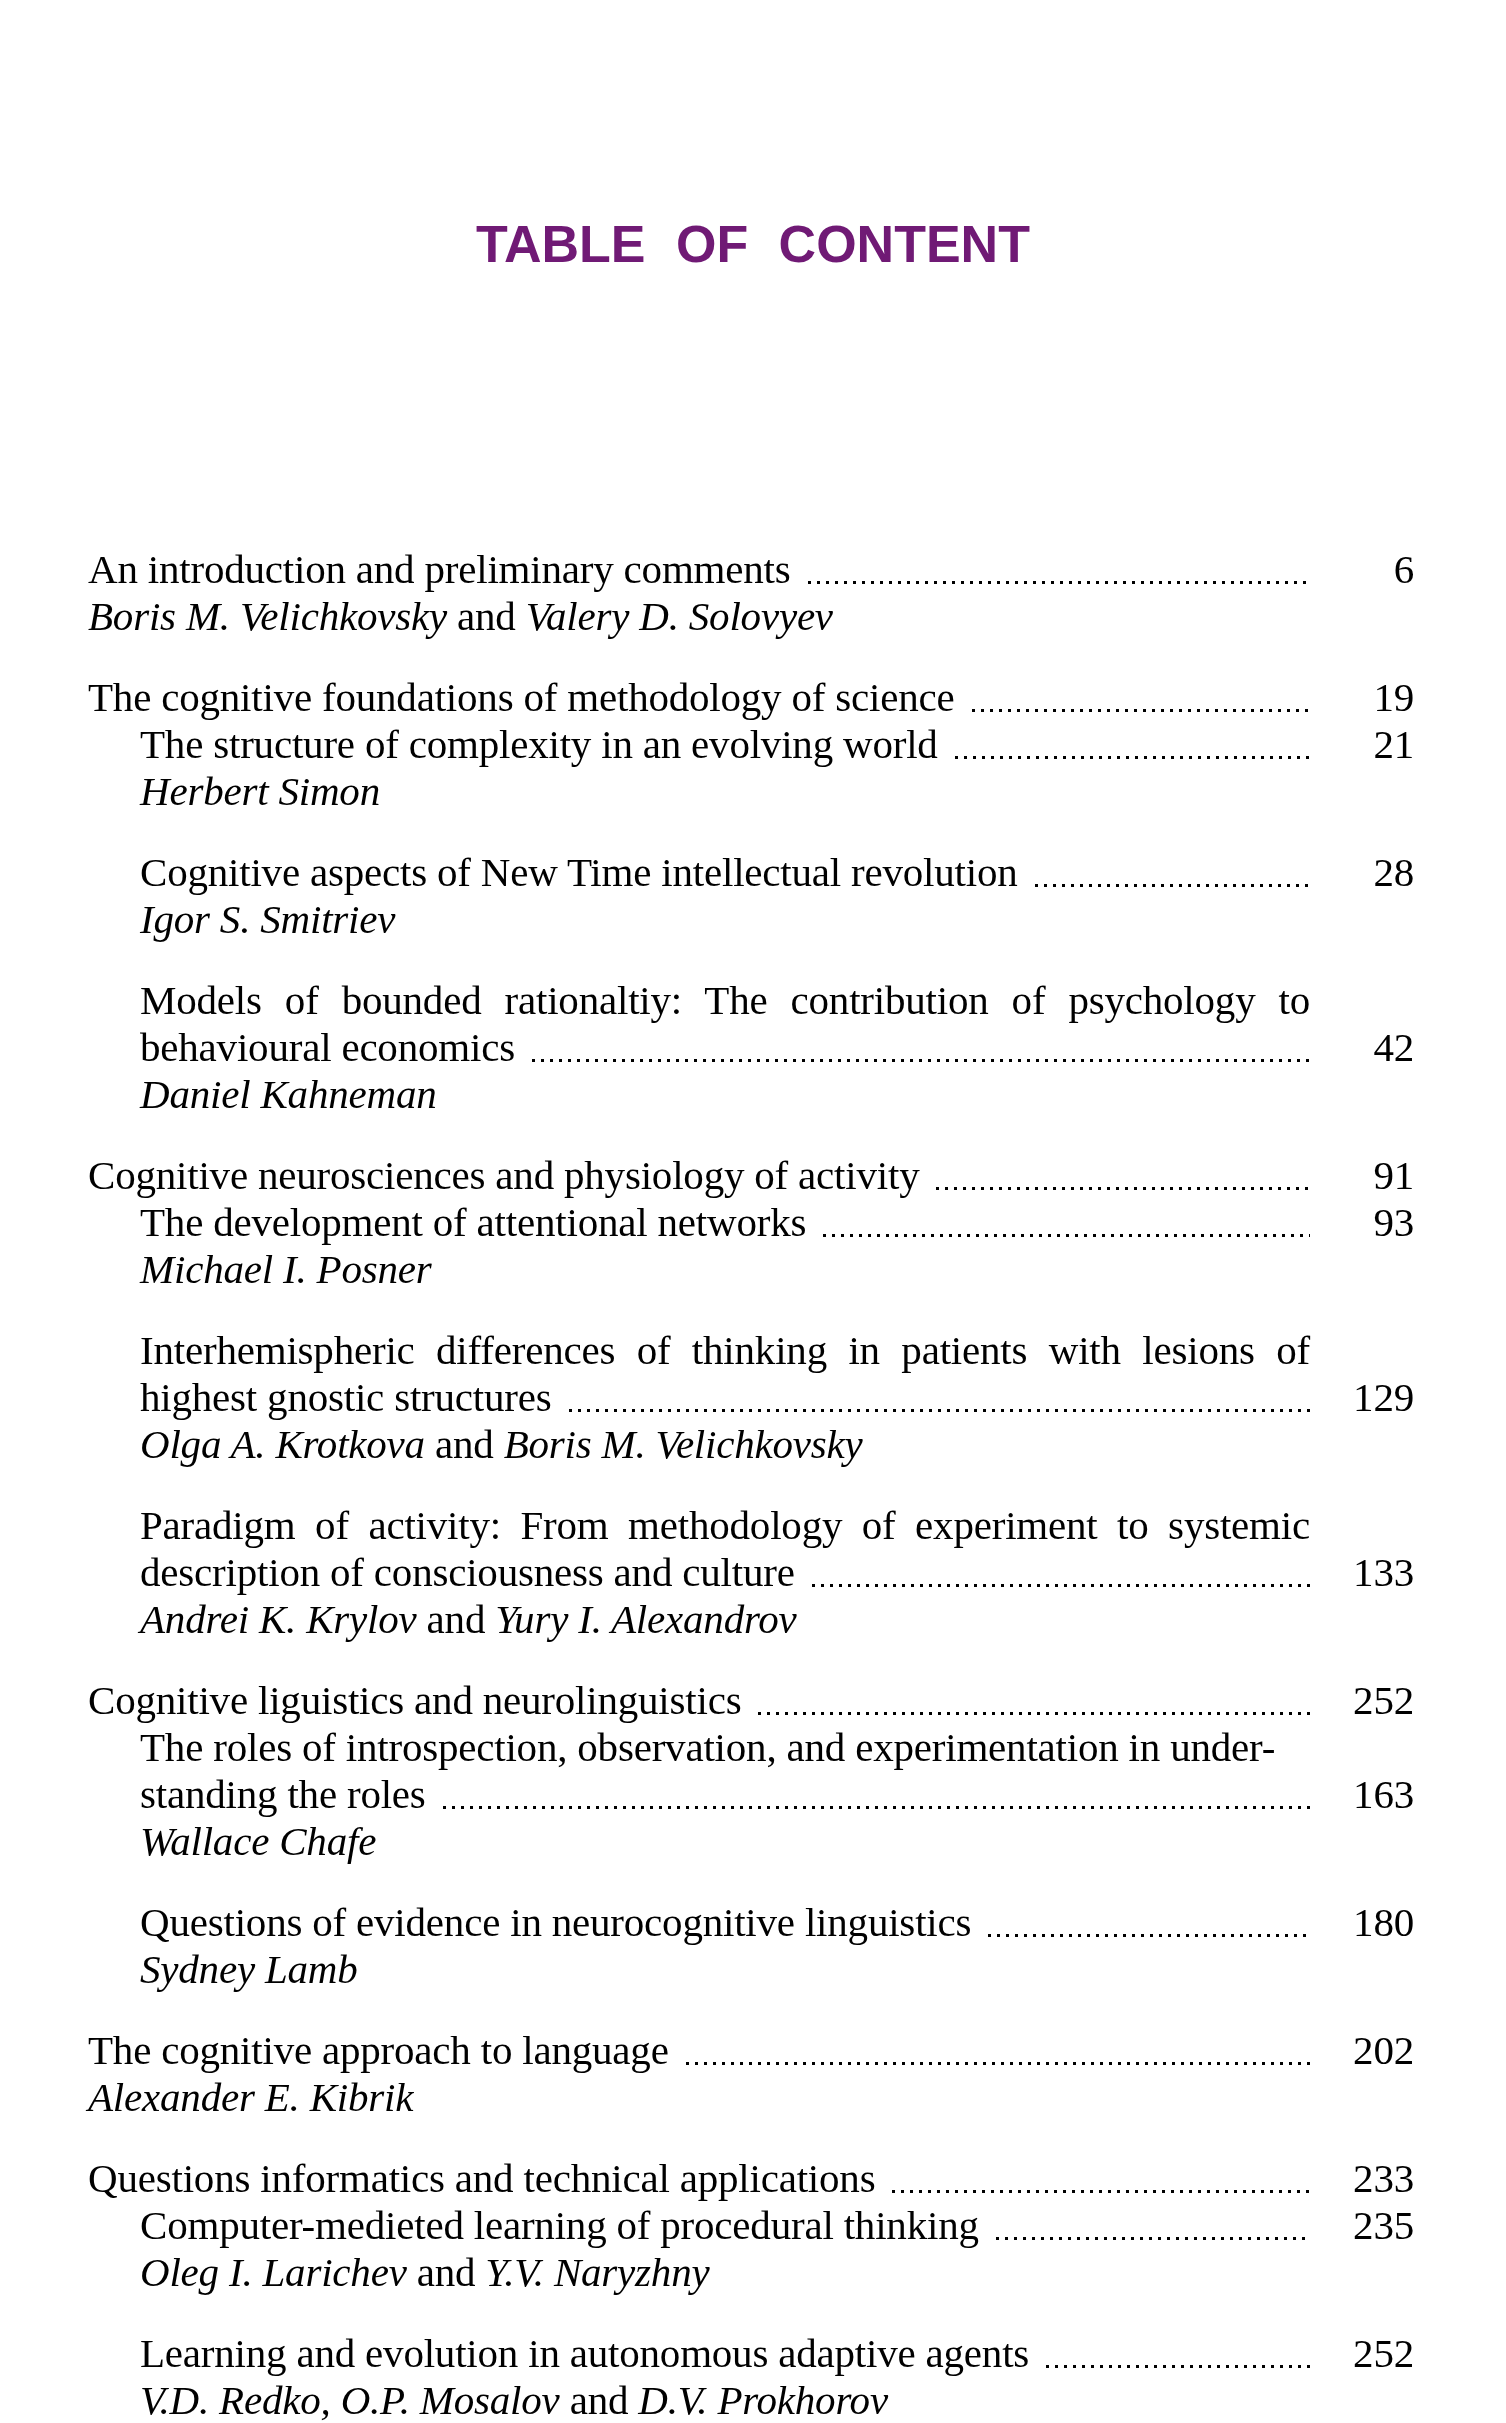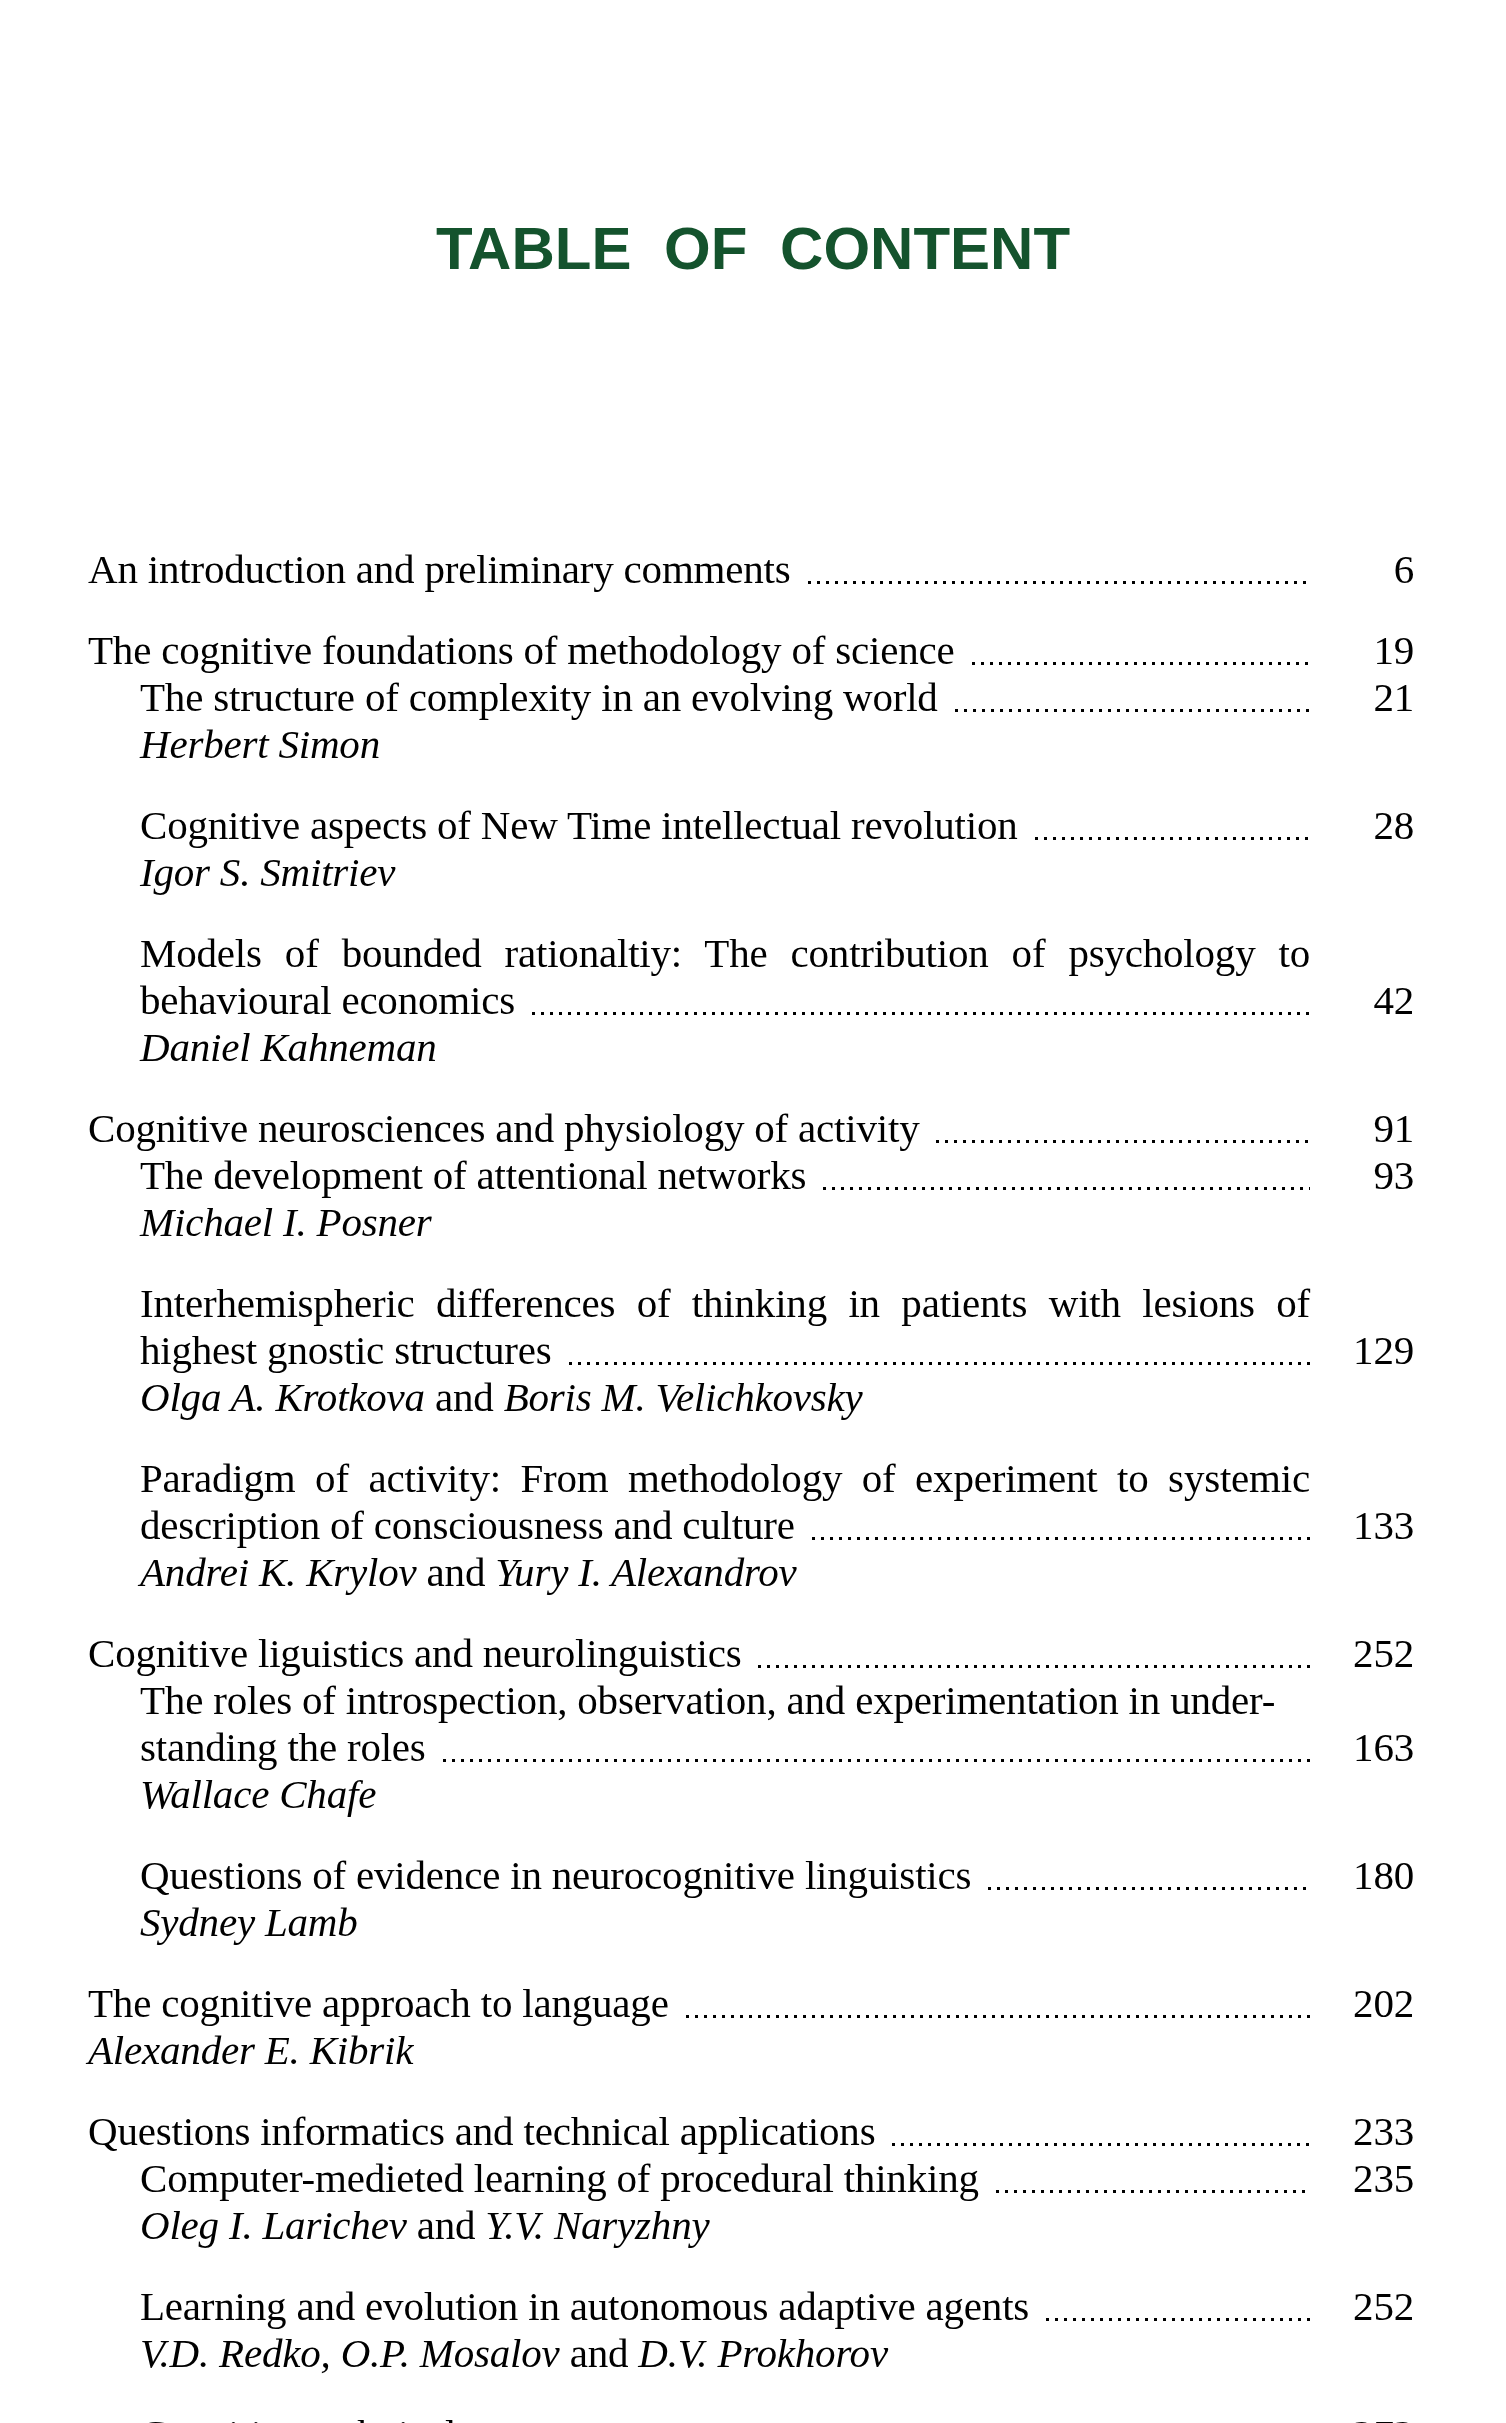--- a/index.html
+++ b/index.html
@@ -17,24 +17,24 @@
     overflow: hidden;
   }
   #page-title {
     position: absolute;
     top: 214px;
     left: 0;
     width: 100%;
     text-align: center;
     font-family: "Liberation Sans", "DejaVu Sans", sans-serif;
     font-weight: 700;
-    font-size: 60px;
+    font-size: 52px;
     letter-spacing: 0px;
     word-spacing: 16px;
-    color: #14532d;
+    color: #701a75;
   }
   #toc-list {
     position: absolute;
     top: 546px;
     left: 88px;
     width: 1326px;
     font-size: 41px;
     line-height: 47px;
     letter-spacing: -0.2px;
   }
@@ -76,20 +76,21 @@
 
 <div id="page">
   <div id="page-title">TABLE OF CONTENT</div>
   <div id="toc-list">
       <div class="entry">
         <div class="row">
           <span class="ttl">An introduction and preliminary comments</span>
           <span class="dots"></span>
           <span class="pagenum">6</span>
         </div>
+        <div class="authors"><em>Boris M. Velichkovsky</em><span class="conj"> and </span><em>Valery D. Solovyev</em></div>
       </div>
       <div class="entry">
         <div class="row">
           <span class="ttl">The cognitive foundations of methodology of science</span>
           <span class="dots"></span>
           <span class="pagenum">19</span>
         </div>
       </div>
       <div class="entry lvl1 tight">
         <div class="row">

